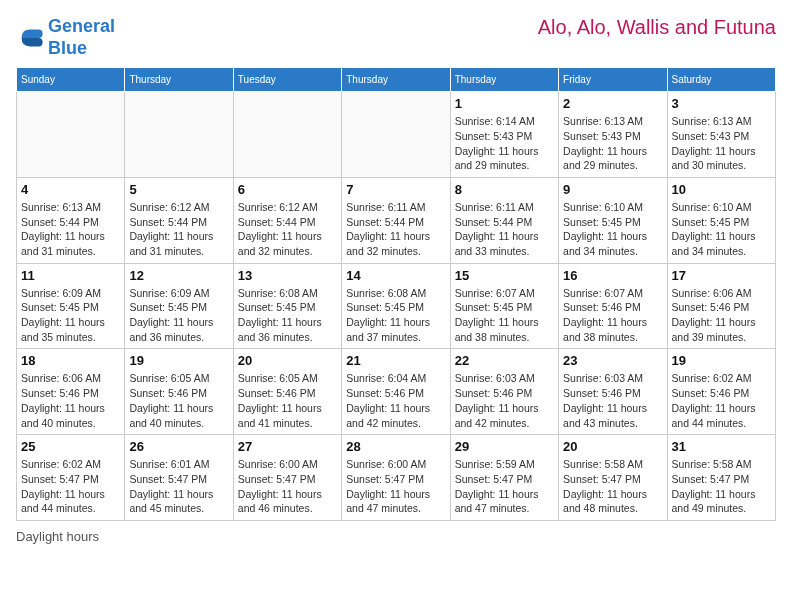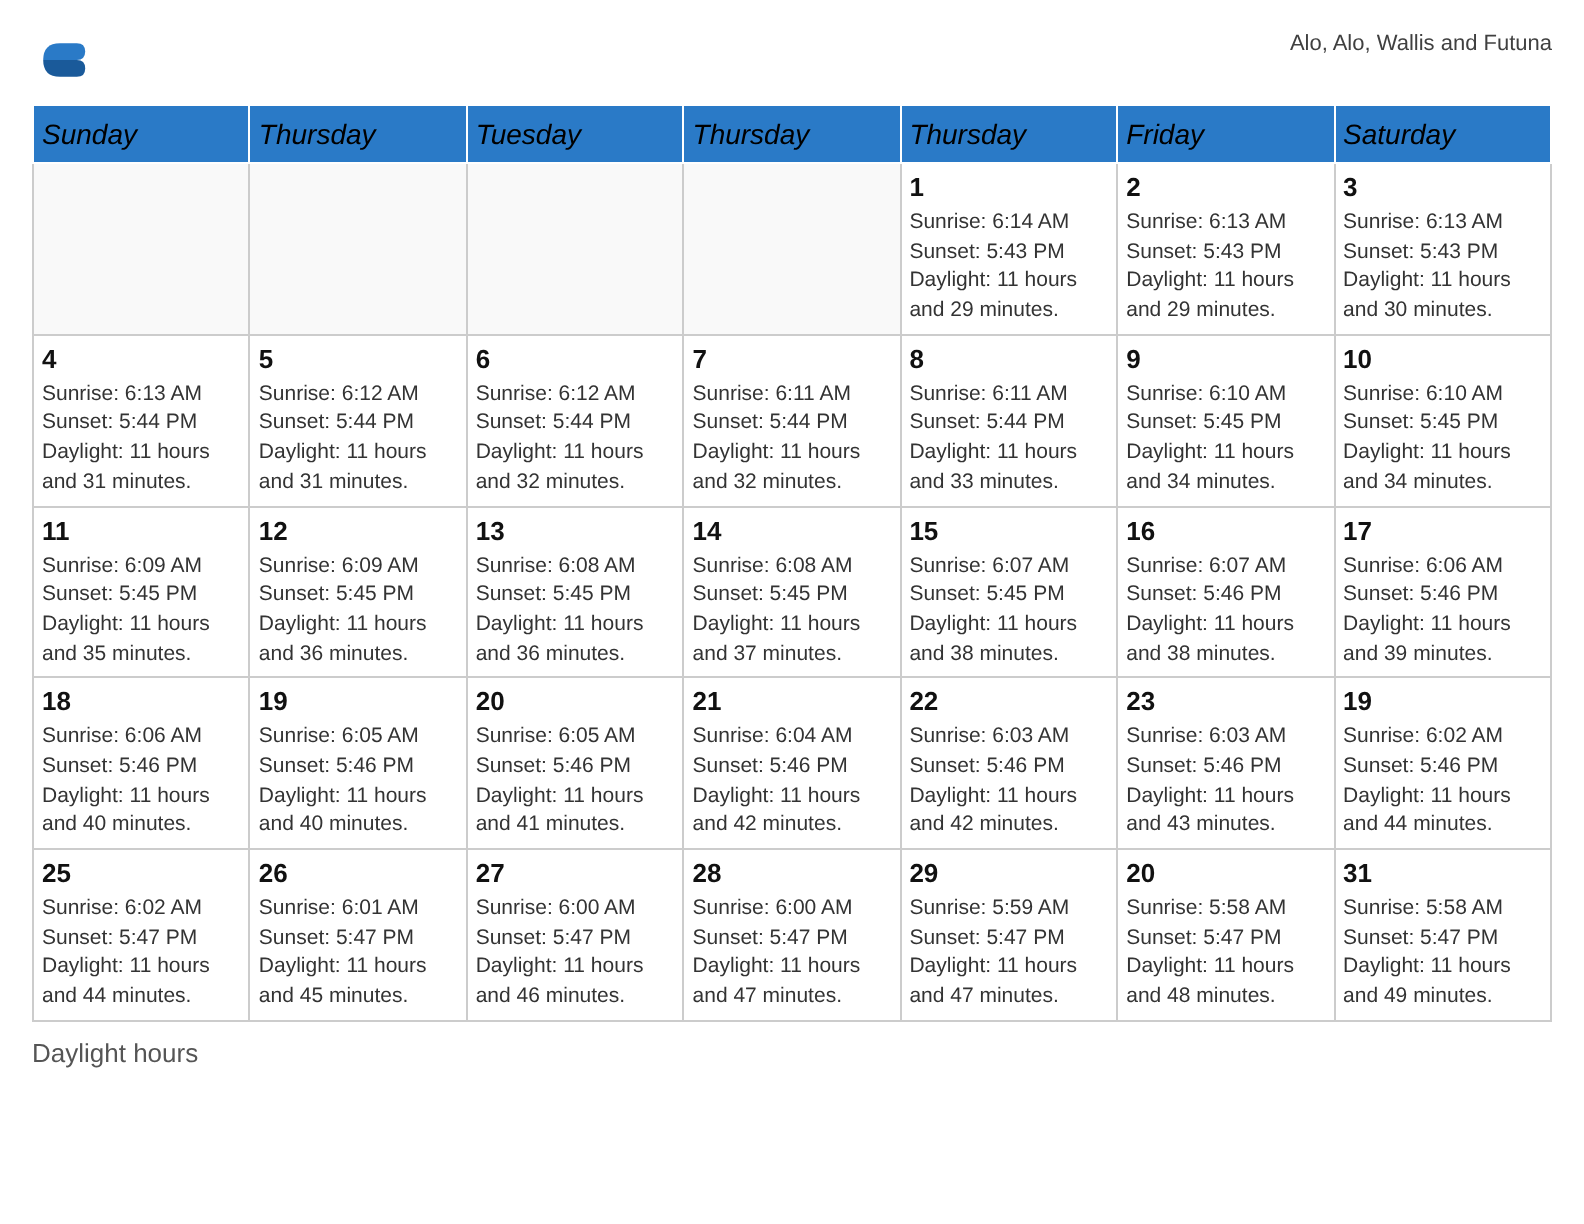--- a/index.html
+++ b/index.html
@@ -36,38 +36,37 @@
     }
     .title-block {
       text-align: right;
     }
     .title-block h1 {
       font-size: 36px;
       font-weight: bold;
       color: #1a1a1a;
     }
     .title-block h2 {
-      font-size: 11px;
+      font-size: 20px;
       font-weight: normal;
-      color: #404040;
+      color: #be185d;
     }
     .calendar {
       width: 100%;
       border-collapse: collapse;
       font-size: 11px;
     }
     .calendar th {
       background-color: #2a7ac7;
-      color: #000000;
+      color: #ffffff;
       padding: 6px 4px;
       text-align: left;
-      font-size: 14px;
+      font-size: 10px;
       font-weight: normal;
       border: 1px solid #fff;
-      font-style: italic;
     }
     .calendar td {
       border: 1px solid #ccc;
       vertical-align: top;
       padding: 4px;
       width: calc(100% / 7);
       min-height: 80px;
       background: #fff;
     }
     .calendar td.empty {
@@ -92,20 +91,24 @@
   </style>
 </head>
 <body>
 
 <div class="header">
   <div class="logo">
     <svg class="logo-icon" viewBox="0 0 40 40" xmlns="http://www.w3.org/2000/svg">
       <path d="M8 20 Q8 8 20 8 L32 8 Q38 8 38 14 Q38 20 32 20 Z" fill="#2a7ac7"></path>
       <path d="M32 20 Q38 20 38 26 Q38 32 32 32 L20 32 Q8 32 8 20 Z" fill="#1a5a9a"></path>
     </svg>
+    <div class="logo-text">
+      <div><span>General</span></div>
+      <div><span style="color:#2a7ac7">Blue</span></div>
+    </div>
   </div>
   <div class="title-block">
     <h2>Alo, Alo, Wallis and Futuna</h2>
   </div>
 </div>
 
 <table class="calendar">
   <thead>
     <tr>
     <th>Sunday</th>

